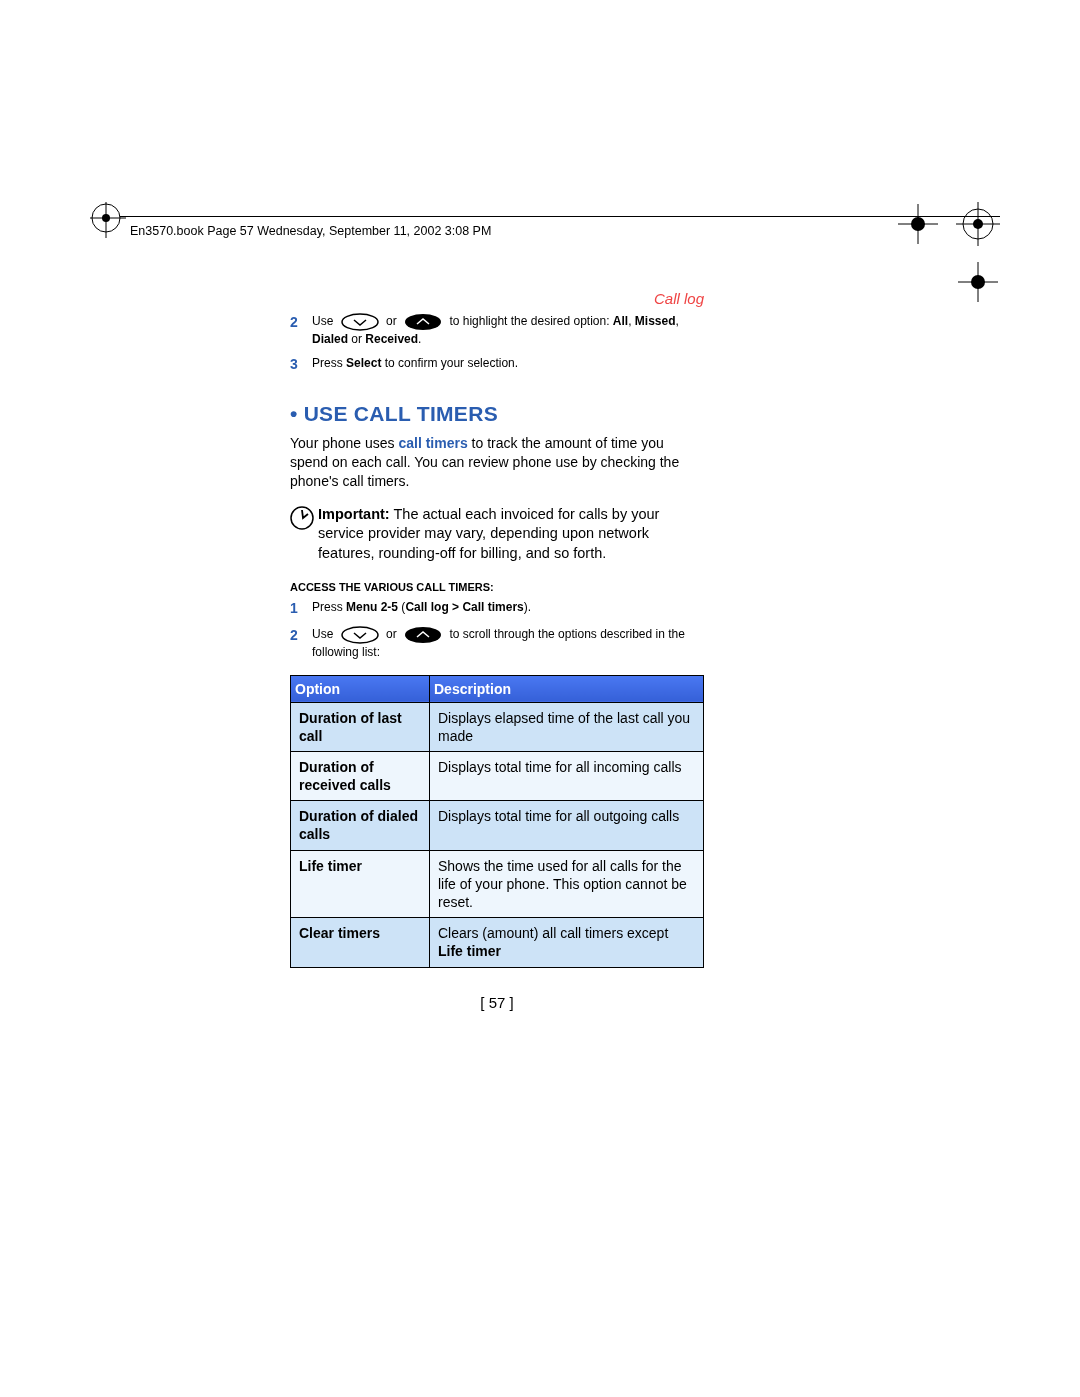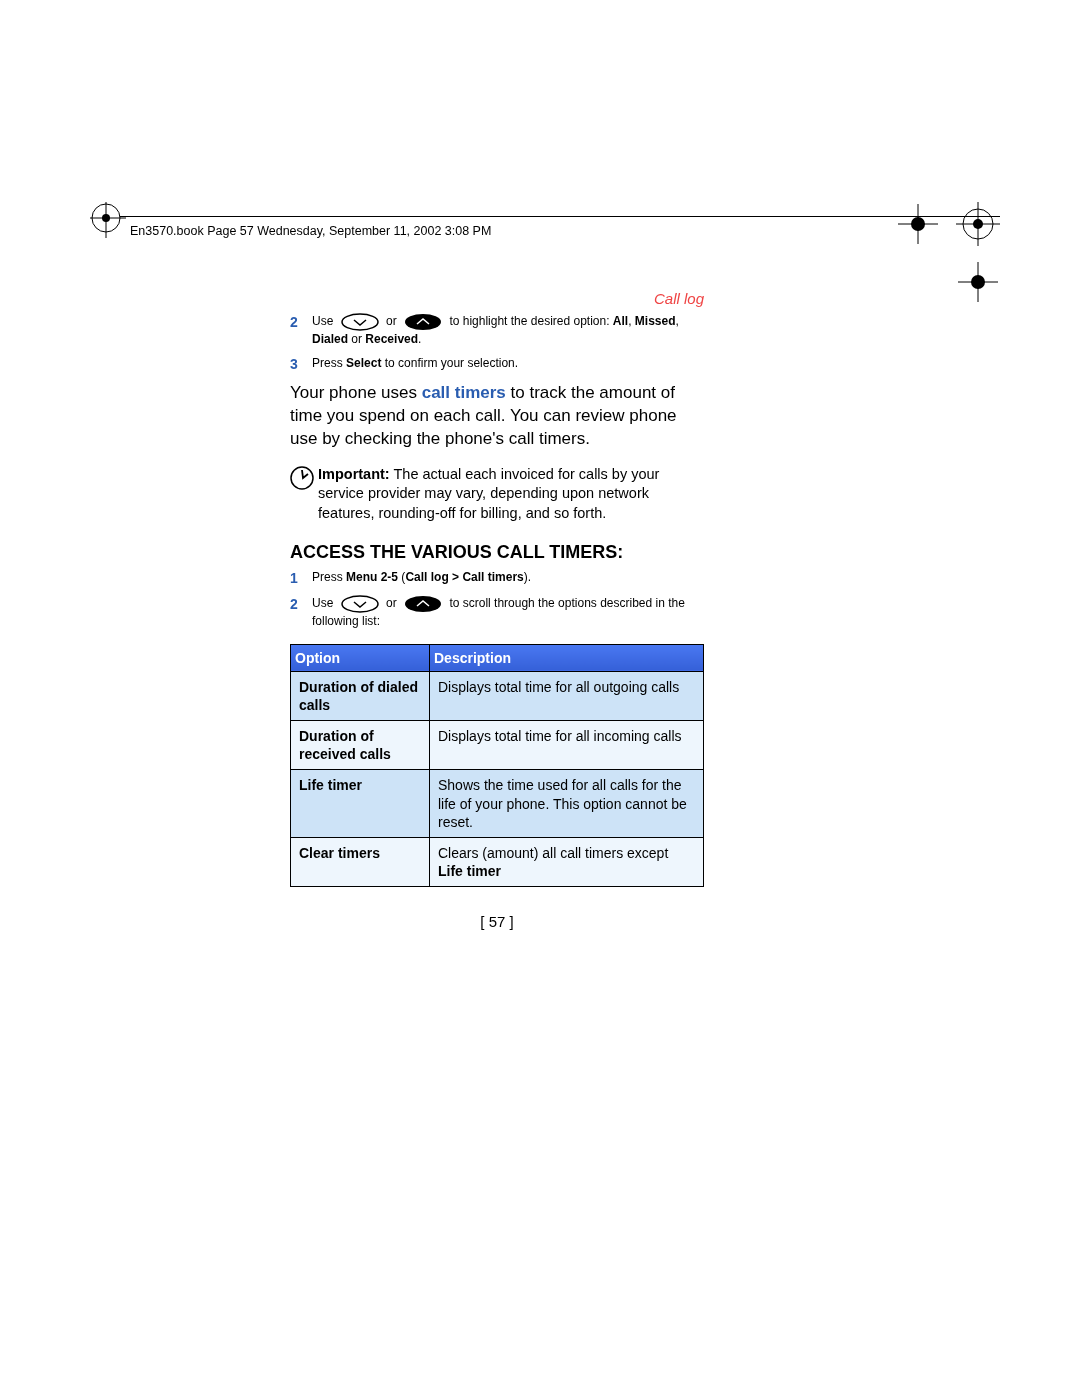--- a/index.html
+++ b/index.html
@@ -57,27 +57,27 @@
   b { font-weight:bold; }
   .h1 {
     color: #2a5db0;
     font-weight: bold;
     font-size: 21px;
     margin-top: 28px;
     margin-bottom: 8px;
     letter-spacing: 0.3px;
   }
   .h1 .bullet { margin-right: 6px; }
-  .para { font-size: 17px; line-height: 1.35; }
+  .para { font-size: 14px; line-height: 1.35; }
   .link { color: #2a5db0; font-weight: bold; }
   .important-row { display: flex; margin-top: 14px; }
   .imp-icon { width: 28px; flex-shrink:0; padding-top:1px;}
   .imp-icon svg{width:24px;height:24px;display:block;}
   .imp-text { flex:1; font-size: 14.5px; line-height: 1.35; }
-  .h2 { font-weight: bold; font-size: 18px; margin-top: 18px; margin-bottom: 6px;}
+  .h2 { font-weight: bold; font-size: 11px; margin-top: 18px; margin-bottom: 6px;}
   table.opts {
     width: 100%;
     border-collapse: collapse;
     margin-top: 14px;
     font-size: 14px;
   }
   table.opts th {
     background: #3c6cf0;
     background: linear-gradient(#4a78f2,#3560d8);
     color: #fff;
@@ -190,20 +190,23 @@
       </div>
     </div>
 
     <div class="num-step">
       <div class="step-num">3</div>
       <div class="step-body">
         <span>Press </span><b>Select</b><span> to confirm your selection.</span>
       </div>
     </div>
 
+    <div class="h1">
+      <span class="bullet">•</span><span>USE CALL TIMERS</span>
+    </div>
 
     <div class="para">
       <span>Your phone uses </span><span class="link">call timers</span><span> to track the amount of time you spend on each call. You can review phone use by checking the phone's call timers.</span>
     </div>
 
     <div class="important-row">
       <div class="imp-icon">
         <svg viewBox="0 0 24 24">
             <circle cx="12" cy="12" r="11" fill="none" stroke="#000" stroke-width="1.5"></circle>
             <path d="M12 4 L13 12 L18 8" fill="none" stroke="#000" stroke-width="1.8"></path>
@@ -242,28 +245,32 @@
 
     <table class="opts">
       <thead>
         <tr>
           <th>Option</th>
           <th>Description</th>
         </tr>
       </thead>
       <tbody>
         <tr>
+          <td>Duration of last call</td>
+          <td>Displays elapsed time of the last call you made</td>
+        </tr>
+        <tr>
+          <td>Duration of received calls</td>
+          <td>Displays total time for all incoming calls</td>
+        </tr>
+        <tr>
           <td>Duration of dialed calls</td>
           <td>Displays total time for all outgoing calls</td>
         </tr>
         <tr>
-          <td>Duration of received calls</td>
-          <td>Displays total time for all incoming calls</td>
-        </tr>
-        <tr>
           <td>Life timer</td>
           <td>Shows the time used for all calls for the life of your phone. This option cannot be reset.</td>
         </tr>
         <tr>
           <td>Clear timers</td>
           <td><span>Clears (amount) all call timers except </span><b>Life timer</b></td>
         </tr>
       </tbody>
     </table>
 

